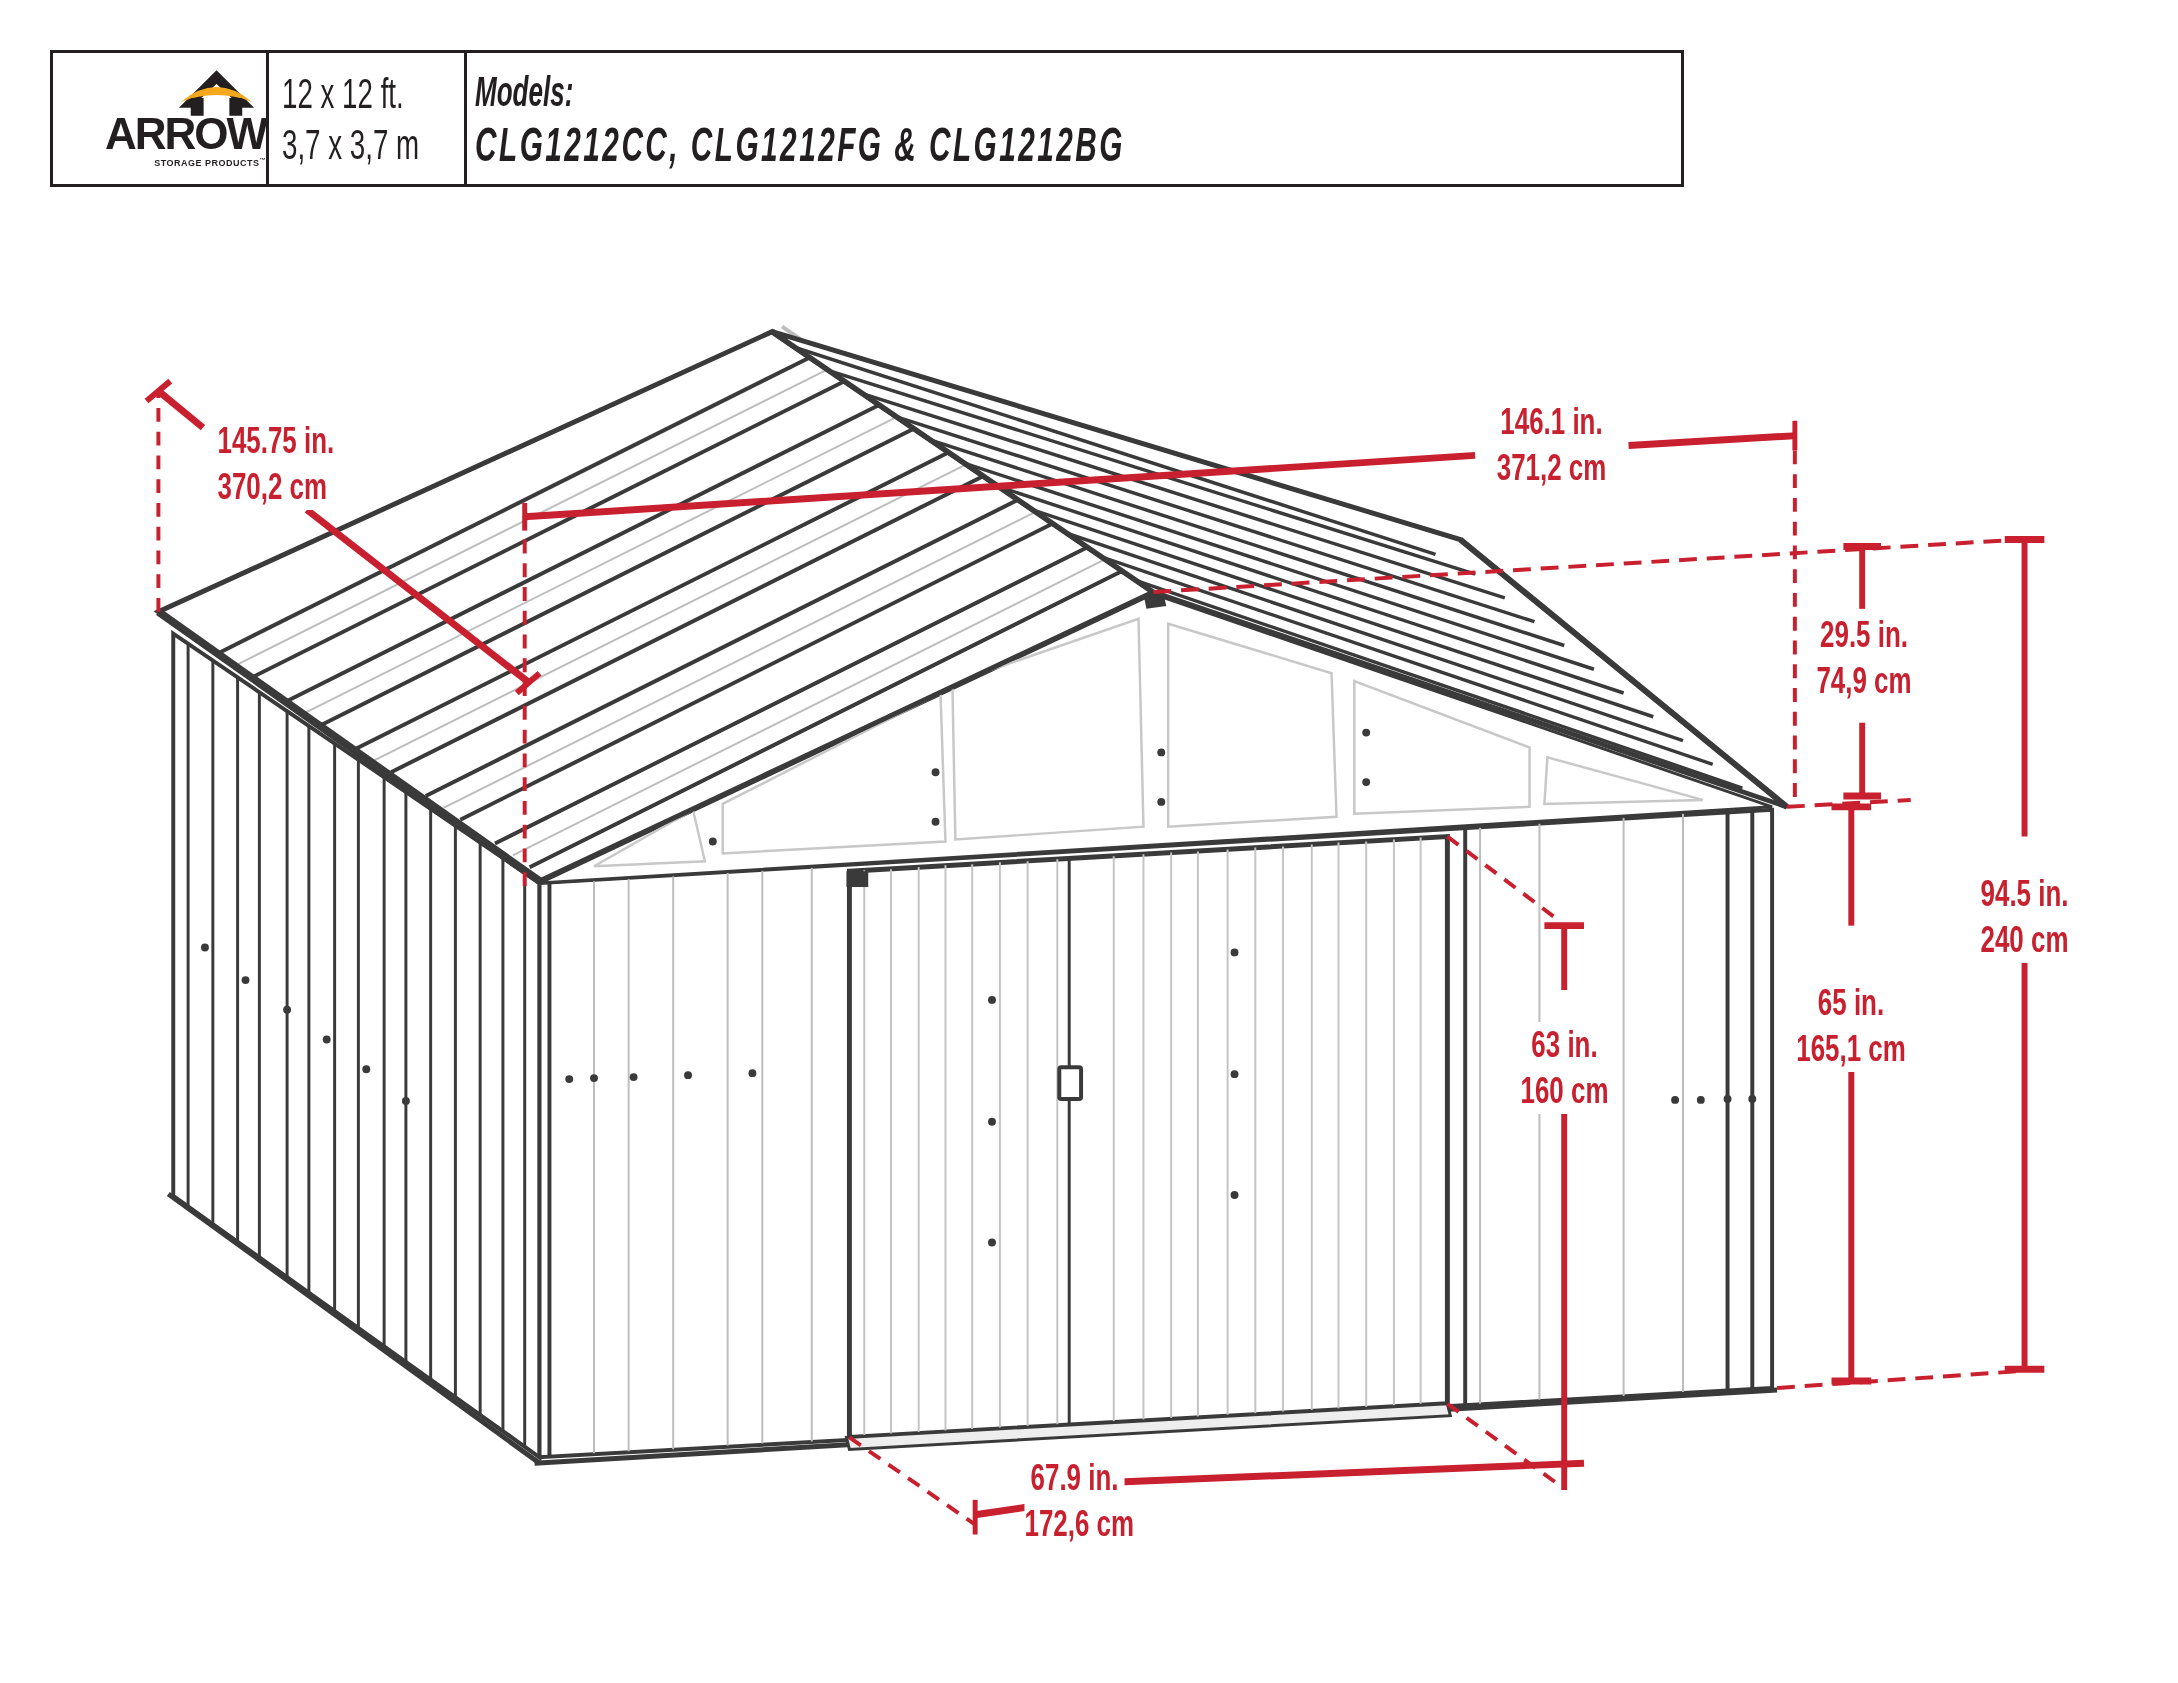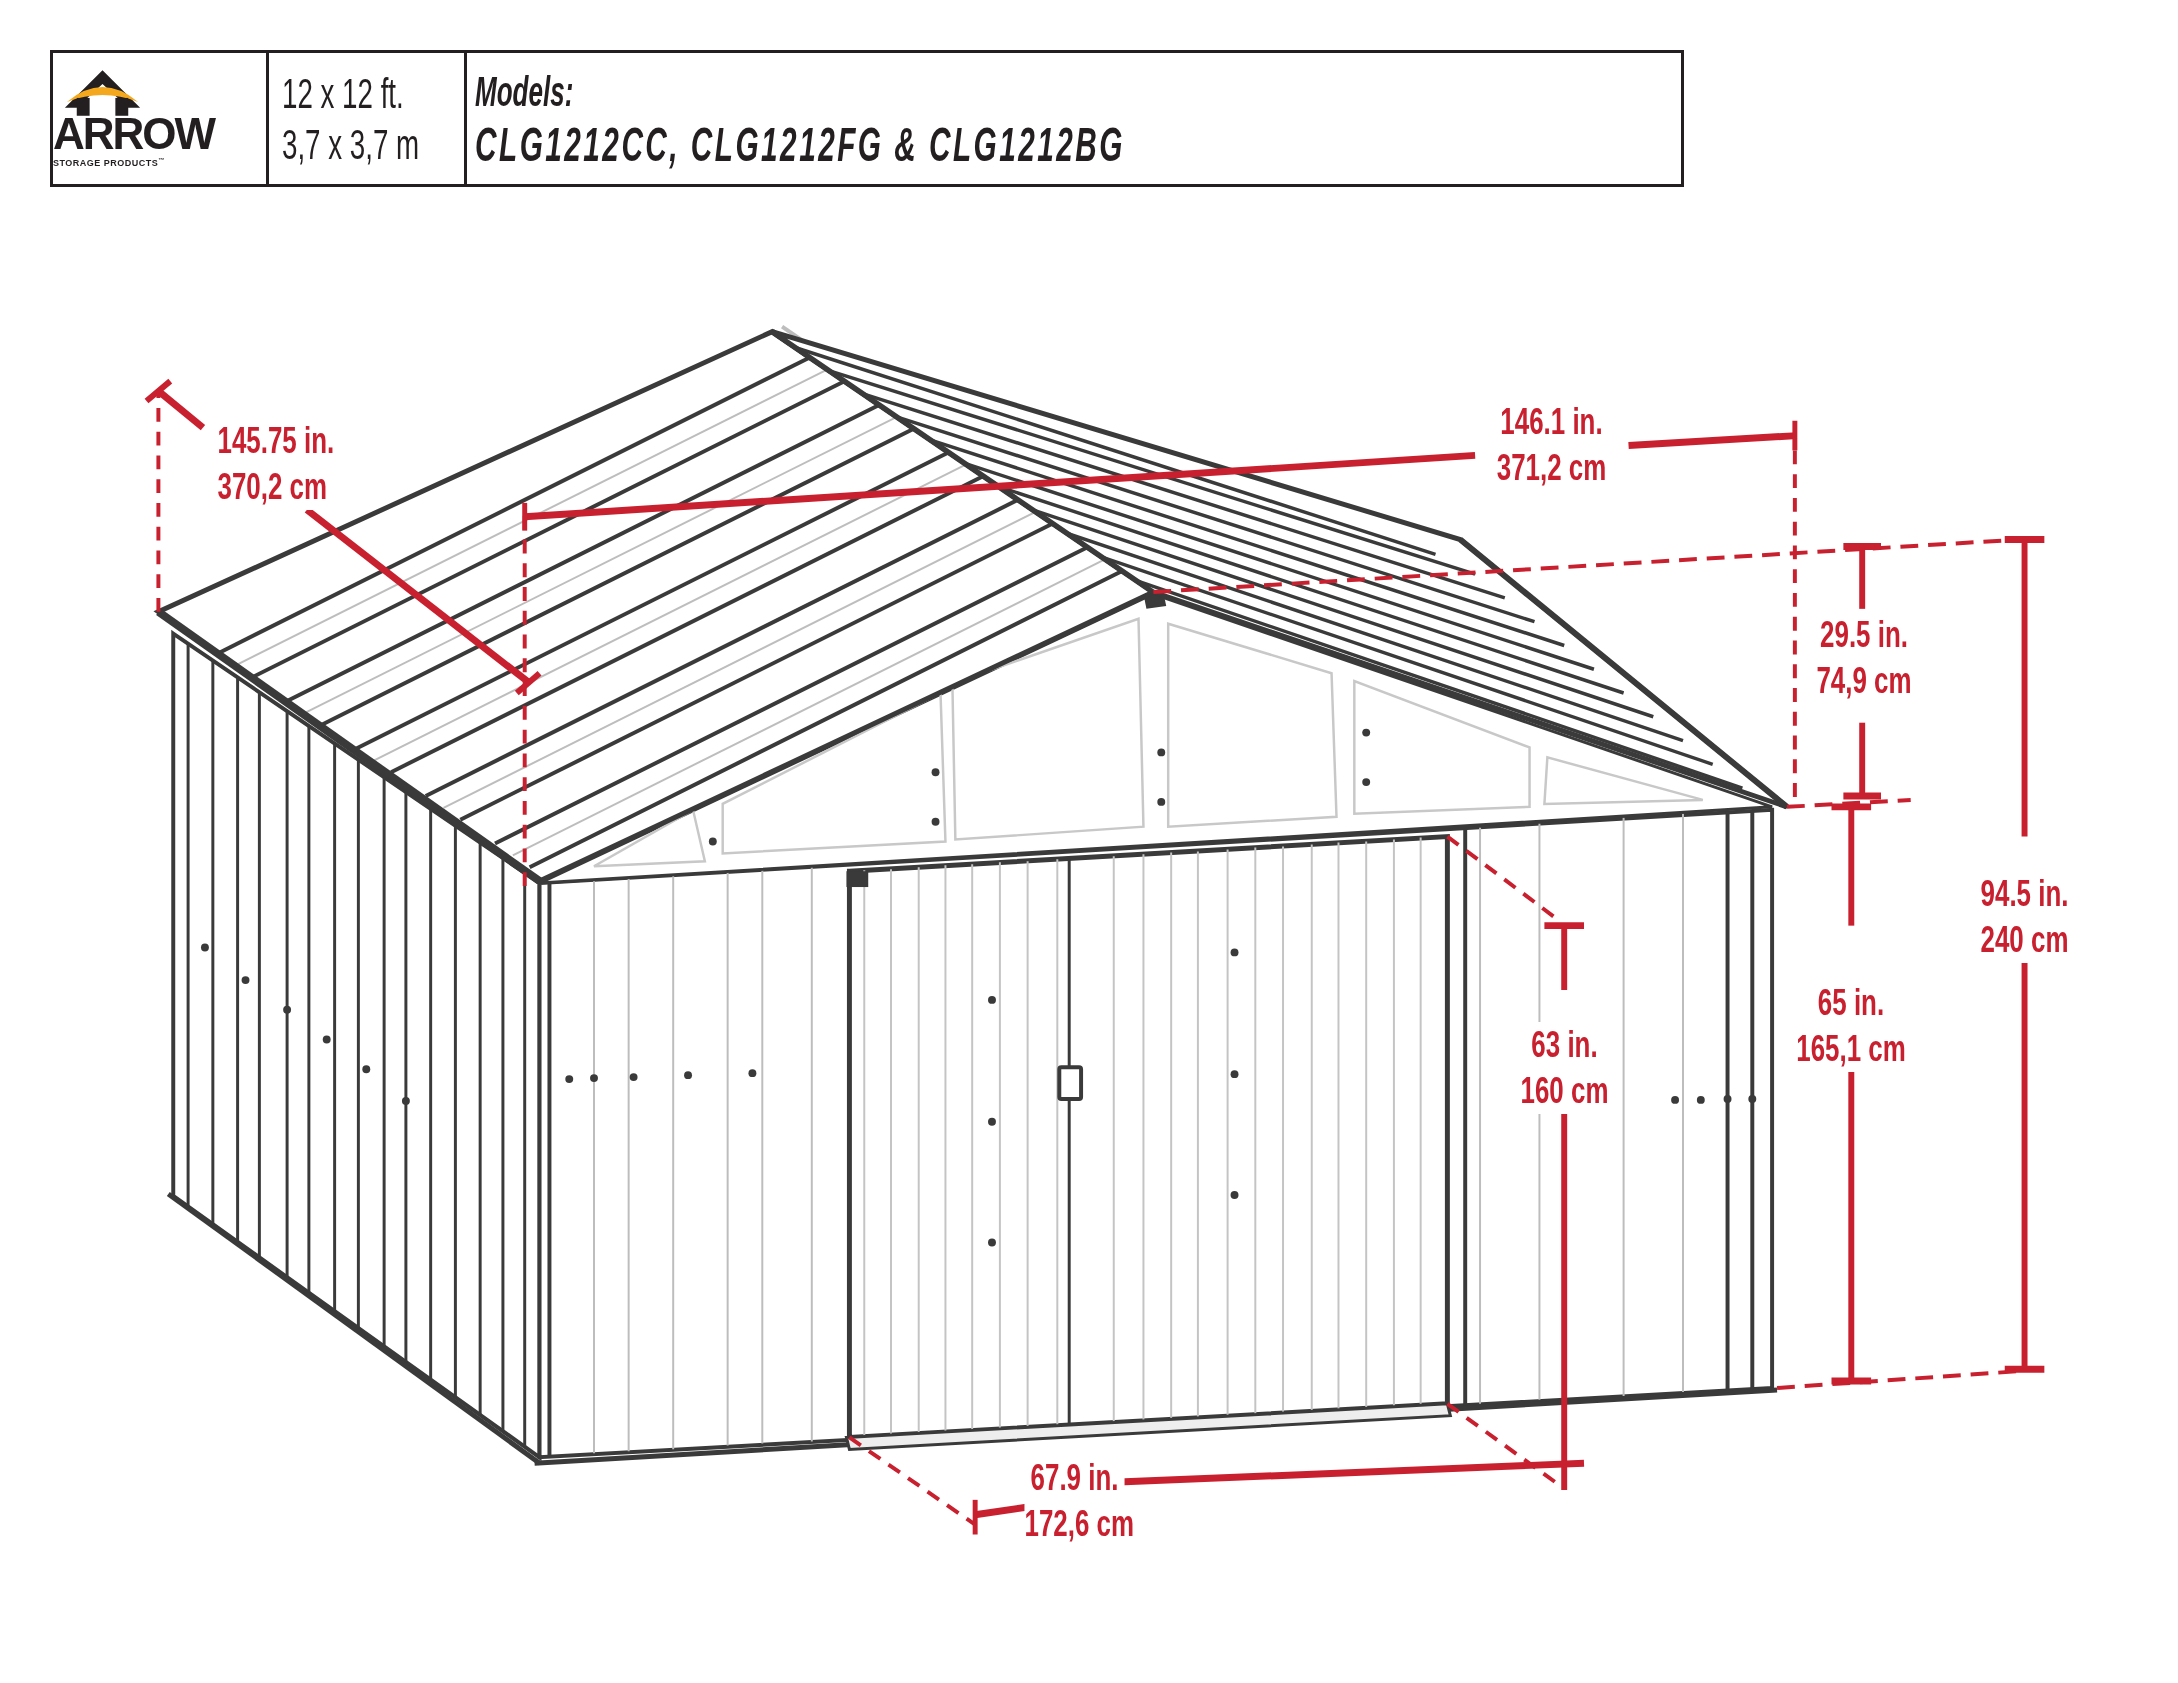--- a/index.html
+++ b/index.html
@@ -1,20 +1,20 @@
 <!DOCTYPE html>
 <html><head>
 <meta charset="utf-8">
 <style>
   html, body { margin: 0; padding: 0; background: #ffffff; }
   body { width: 2178px; height: 1683px; position: relative; overflow: hidden; font-family: "Liberation Sans", sans-serif; }
   .header { position: absolute; left: 50px; top: 50px; width: 1634px; height: 137px; border: 3px solid #231f20; box-sizing: border-box; display: flex; background: #fff; }
   .cell { border-right: 3px solid #231f20; box-sizing: border-box; display: flex; flex-direction: column; justify-content: center; }
   .cell:last-child { border-right: none; font-style: italic; }
-  .logo-cell { width: 216px; align-items: flex-start; }
+  .logo-cell { width: 216px; align-items: flex-end; }
   .series-cell { width: 220px; align-items: center; }
   .size-cell { width: 198px; padding-left: 13px; }
   .models-cell { flex: 1; padding-left: 8px; }
   .cond { font-family: "Liberation Sans Narrow", "Liberation Sans", sans-serif; font-weight: bold; color: #231f20; transform-origin: left center; }
   .series-title { font-size: 59px; line-height: 59px; transform: scaleX(0.72); transform-origin: center; }
   .series-sub { font-size: 40px; line-height: 44px; transform: scaleX(0.72); transform-origin: center; font-weight: normal; }
   .size-line { font-size: 42px; line-height: 51px; transform: scaleX(0.66); white-space: nowrap; font-weight: normal; }
   .models-label { font-size: 42px; line-height: 51px; transform: scaleX(0.62); white-space: nowrap; }
   .models-list { font-size: 48px; line-height: 55px; transform: scaleX(0.62); white-space: nowrap; letter-spacing: 4px; }
   .logo-word { font-size: 44px; font-weight: bold; color: #231f20; line-height: 40px; letter-spacing: -2px; margin-top: -2px; }

